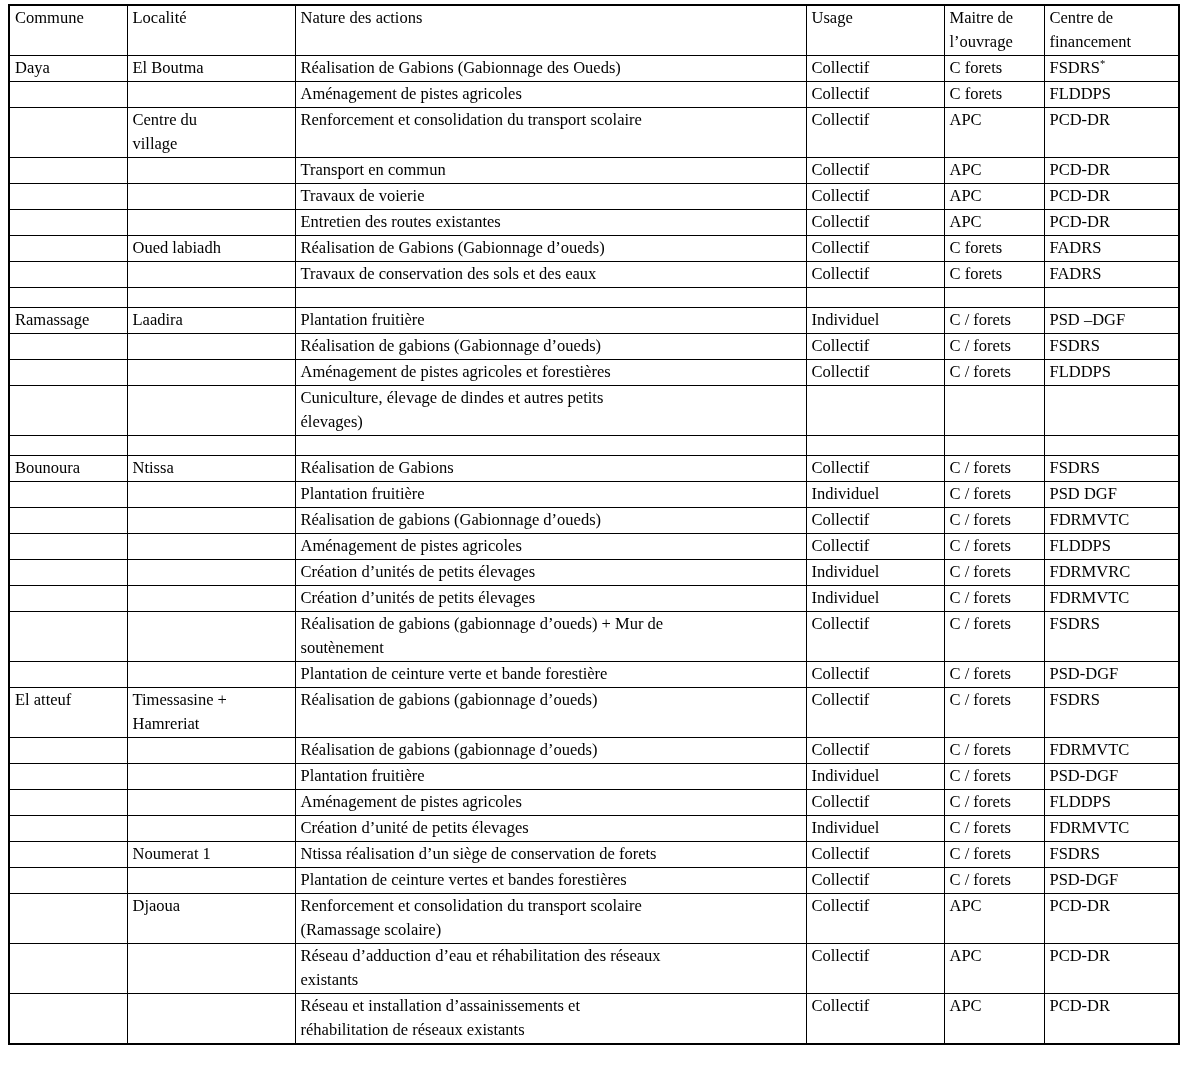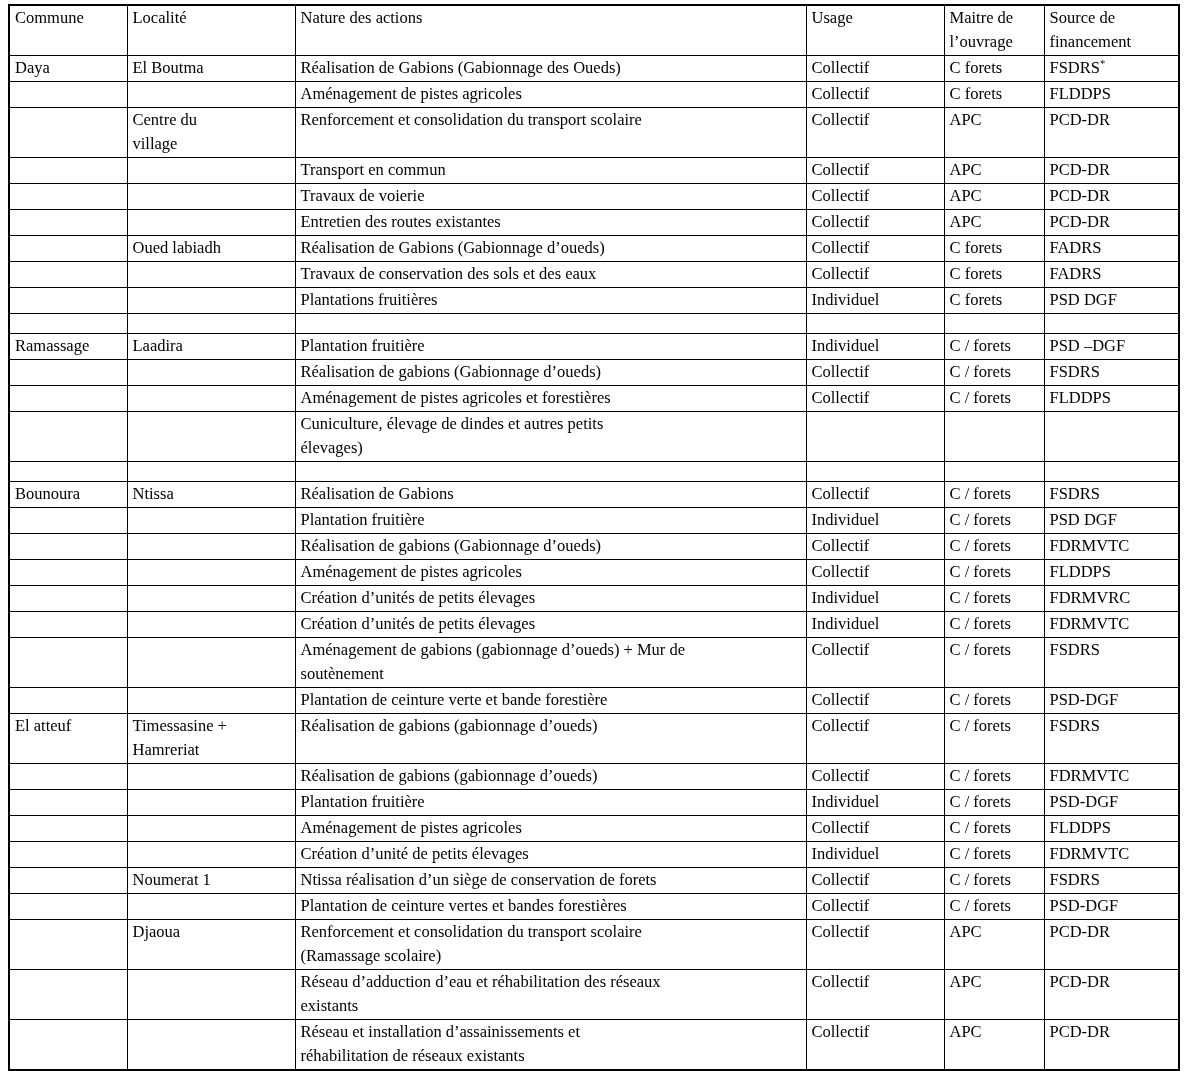--- a/index.html
+++ b/index.html
@@ -58,21 +58,21 @@
       <col style="width:135px">
     </colgroup>
     <thead>
       <tr id="header-row">
           <th>Commune</th>
           <th>Localité</th>
           <th>Nature des actions</th>
           <th>Usage</th>
           <th>Maitre de
 l’ouvrage</th>
-          <th>Source de
+          <th>Centre de
 financement</th>
         </tr>
     </thead>
     <tbody id="table-body">
         <tr class="data">
           <td>Daya</td>
           <td>El Boutma</td>
           <td>Réalisation de Gabions (Gabionnage des Oueds)</td>
           <td>Collectif</td>
           <td>C forets</td>
@@ -128,28 +128,20 @@
           <td>FADRS</td>
         </tr>
         <tr class="data">
           <td></td>
           <td></td>
           <td>Travaux de conservation des sols et des eaux</td>
           <td>Collectif</td>
           <td>C forets</td>
           <td>FADRS</td>
         </tr>
-        <tr class="data">
-          <td></td>
-          <td></td>
-          <td>Plantations fruitières</td>
-          <td>Individuel</td>
-          <td>C forets</td>
-          <td>PSD DGF</td>
-        </tr>
         <tr class="empty">
           <td></td>
           <td></td>
           <td></td>
           <td></td>
           <td></td>
           <td></td>
         </tr>
         <tr class="data">
           <td>Ramassage</td>
@@ -236,21 +228,21 @@
           <td></td>
           <td></td>
           <td>Création d’unités de petits élevages</td>
           <td>Individuel</td>
           <td>C / forets</td>
           <td>FDRMVTC</td>
         </tr>
         <tr class="data">
           <td></td>
           <td></td>
-          <td>Aménagement de gabions (gabionnage d’oueds) + Mur de
+          <td>Réalisation de gabions (gabionnage d’oueds) + Mur de
 soutènement</td>
           <td>Collectif</td>
           <td>C / forets</td>
           <td>FSDRS</td>
         </tr>
         <tr class="data">
           <td></td>
           <td></td>
           <td>Plantation de ceinture verte et bande forestière</td>
           <td>Collectif</td>

